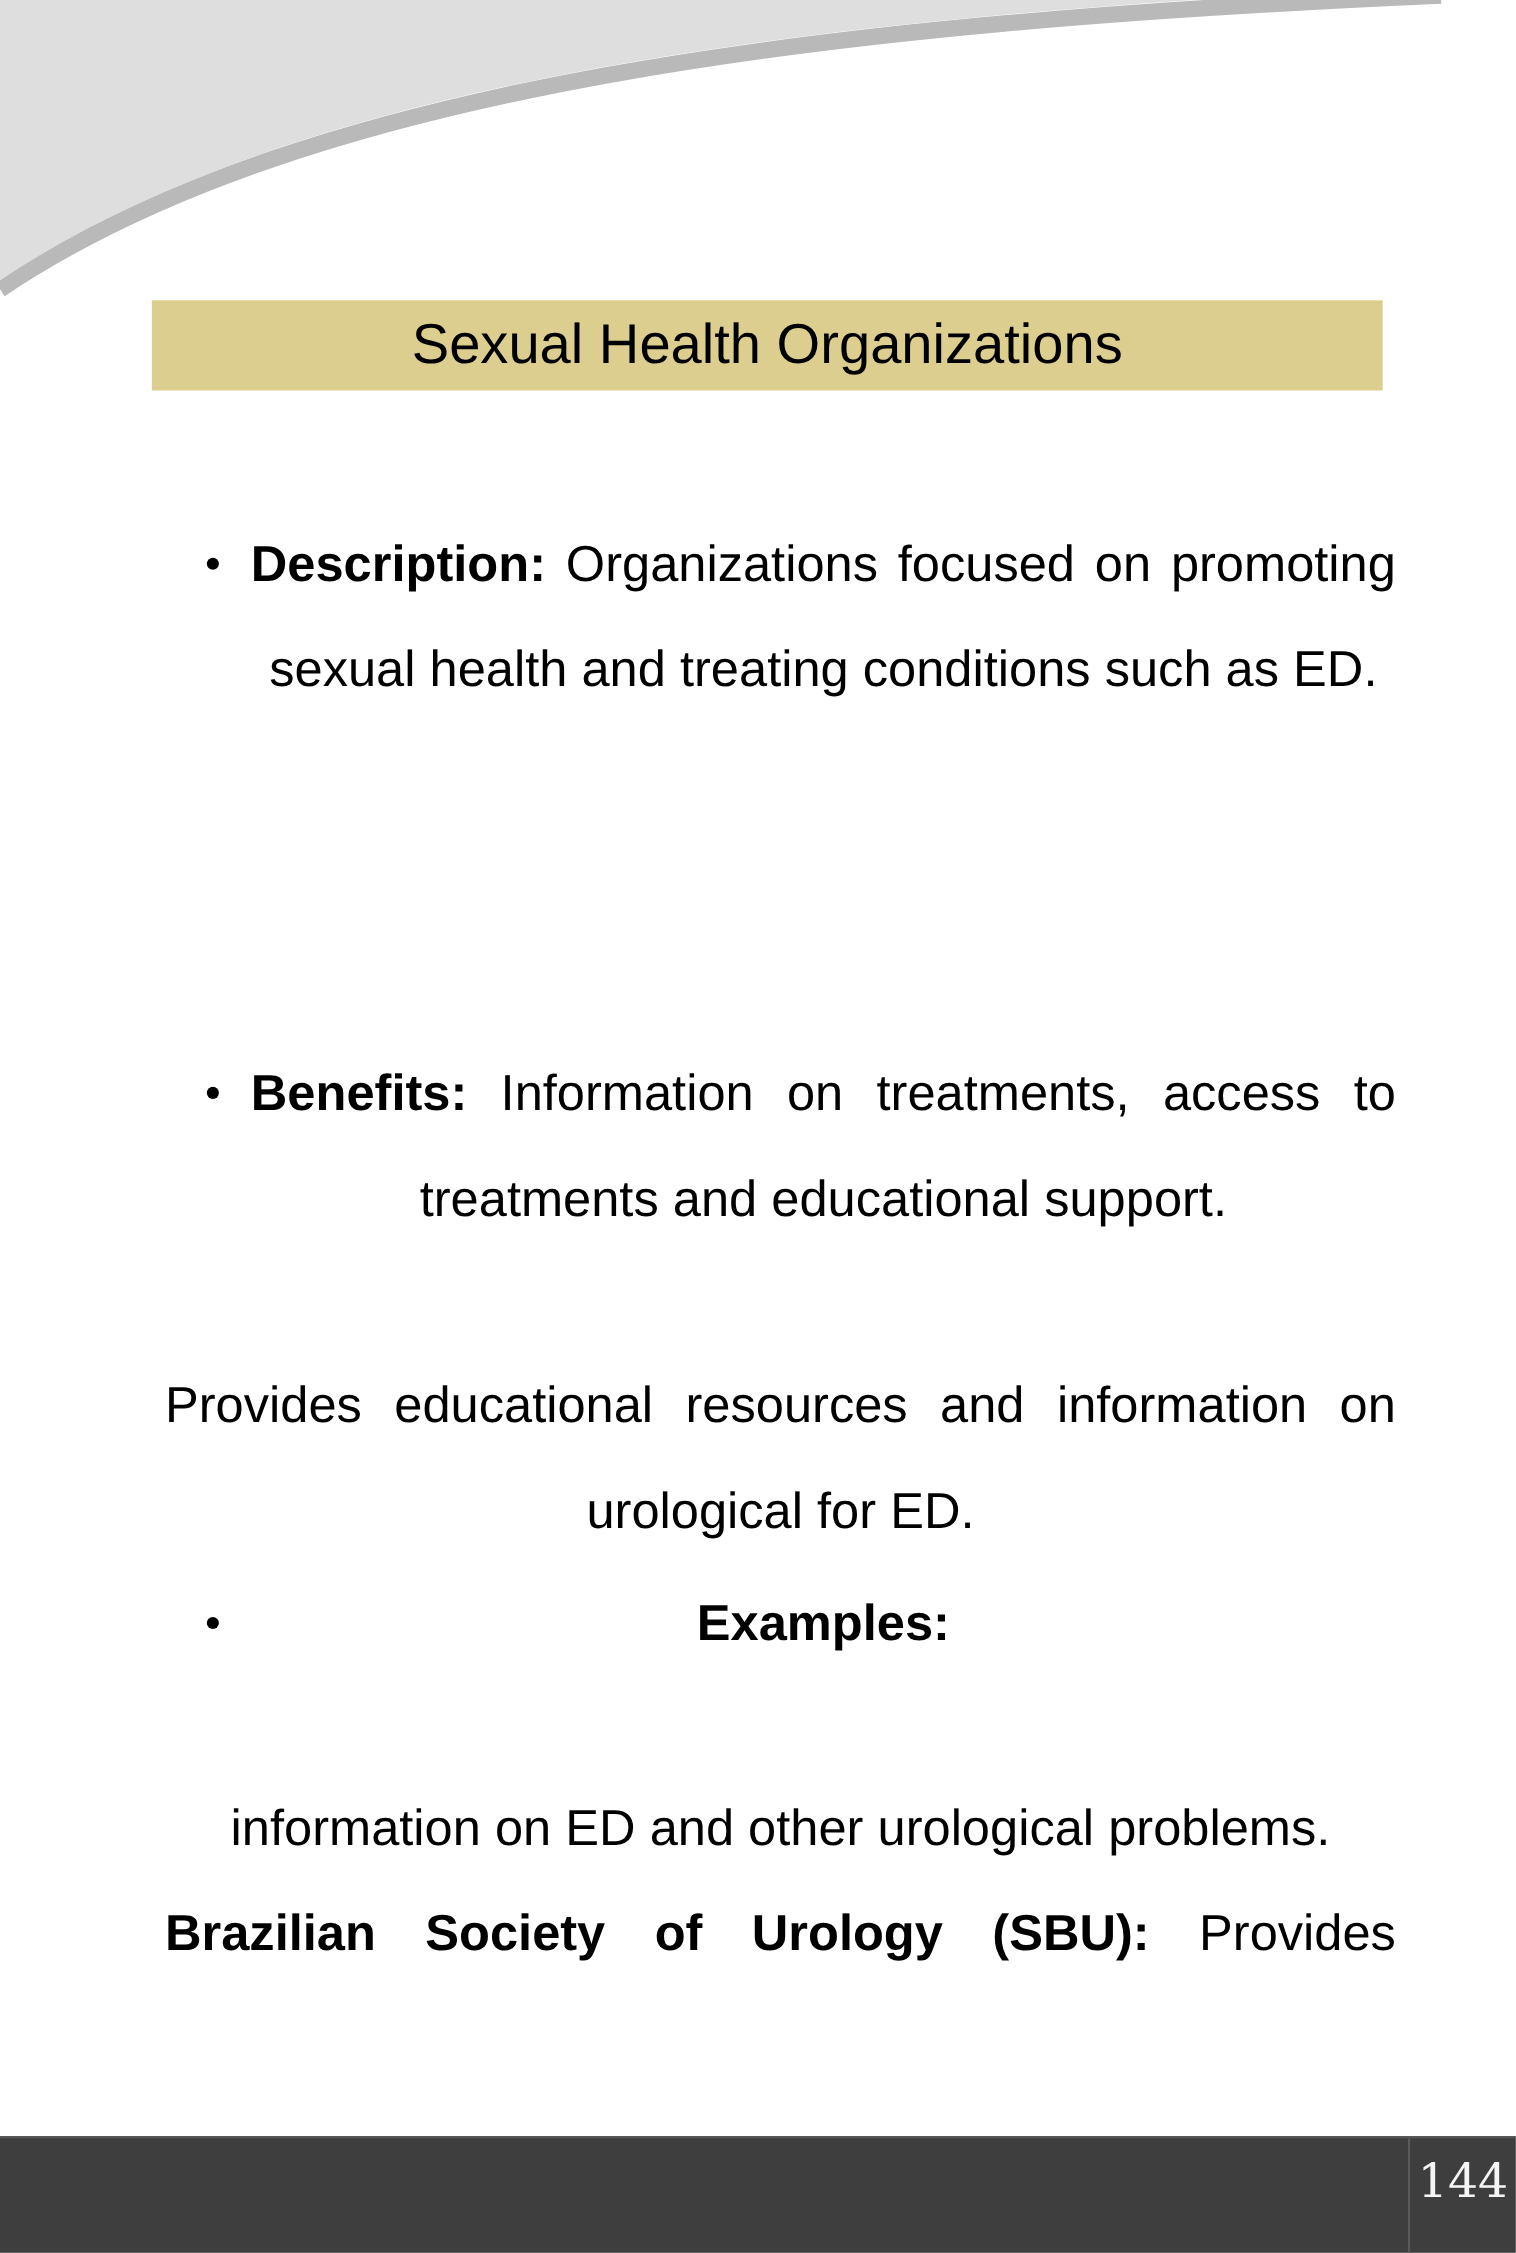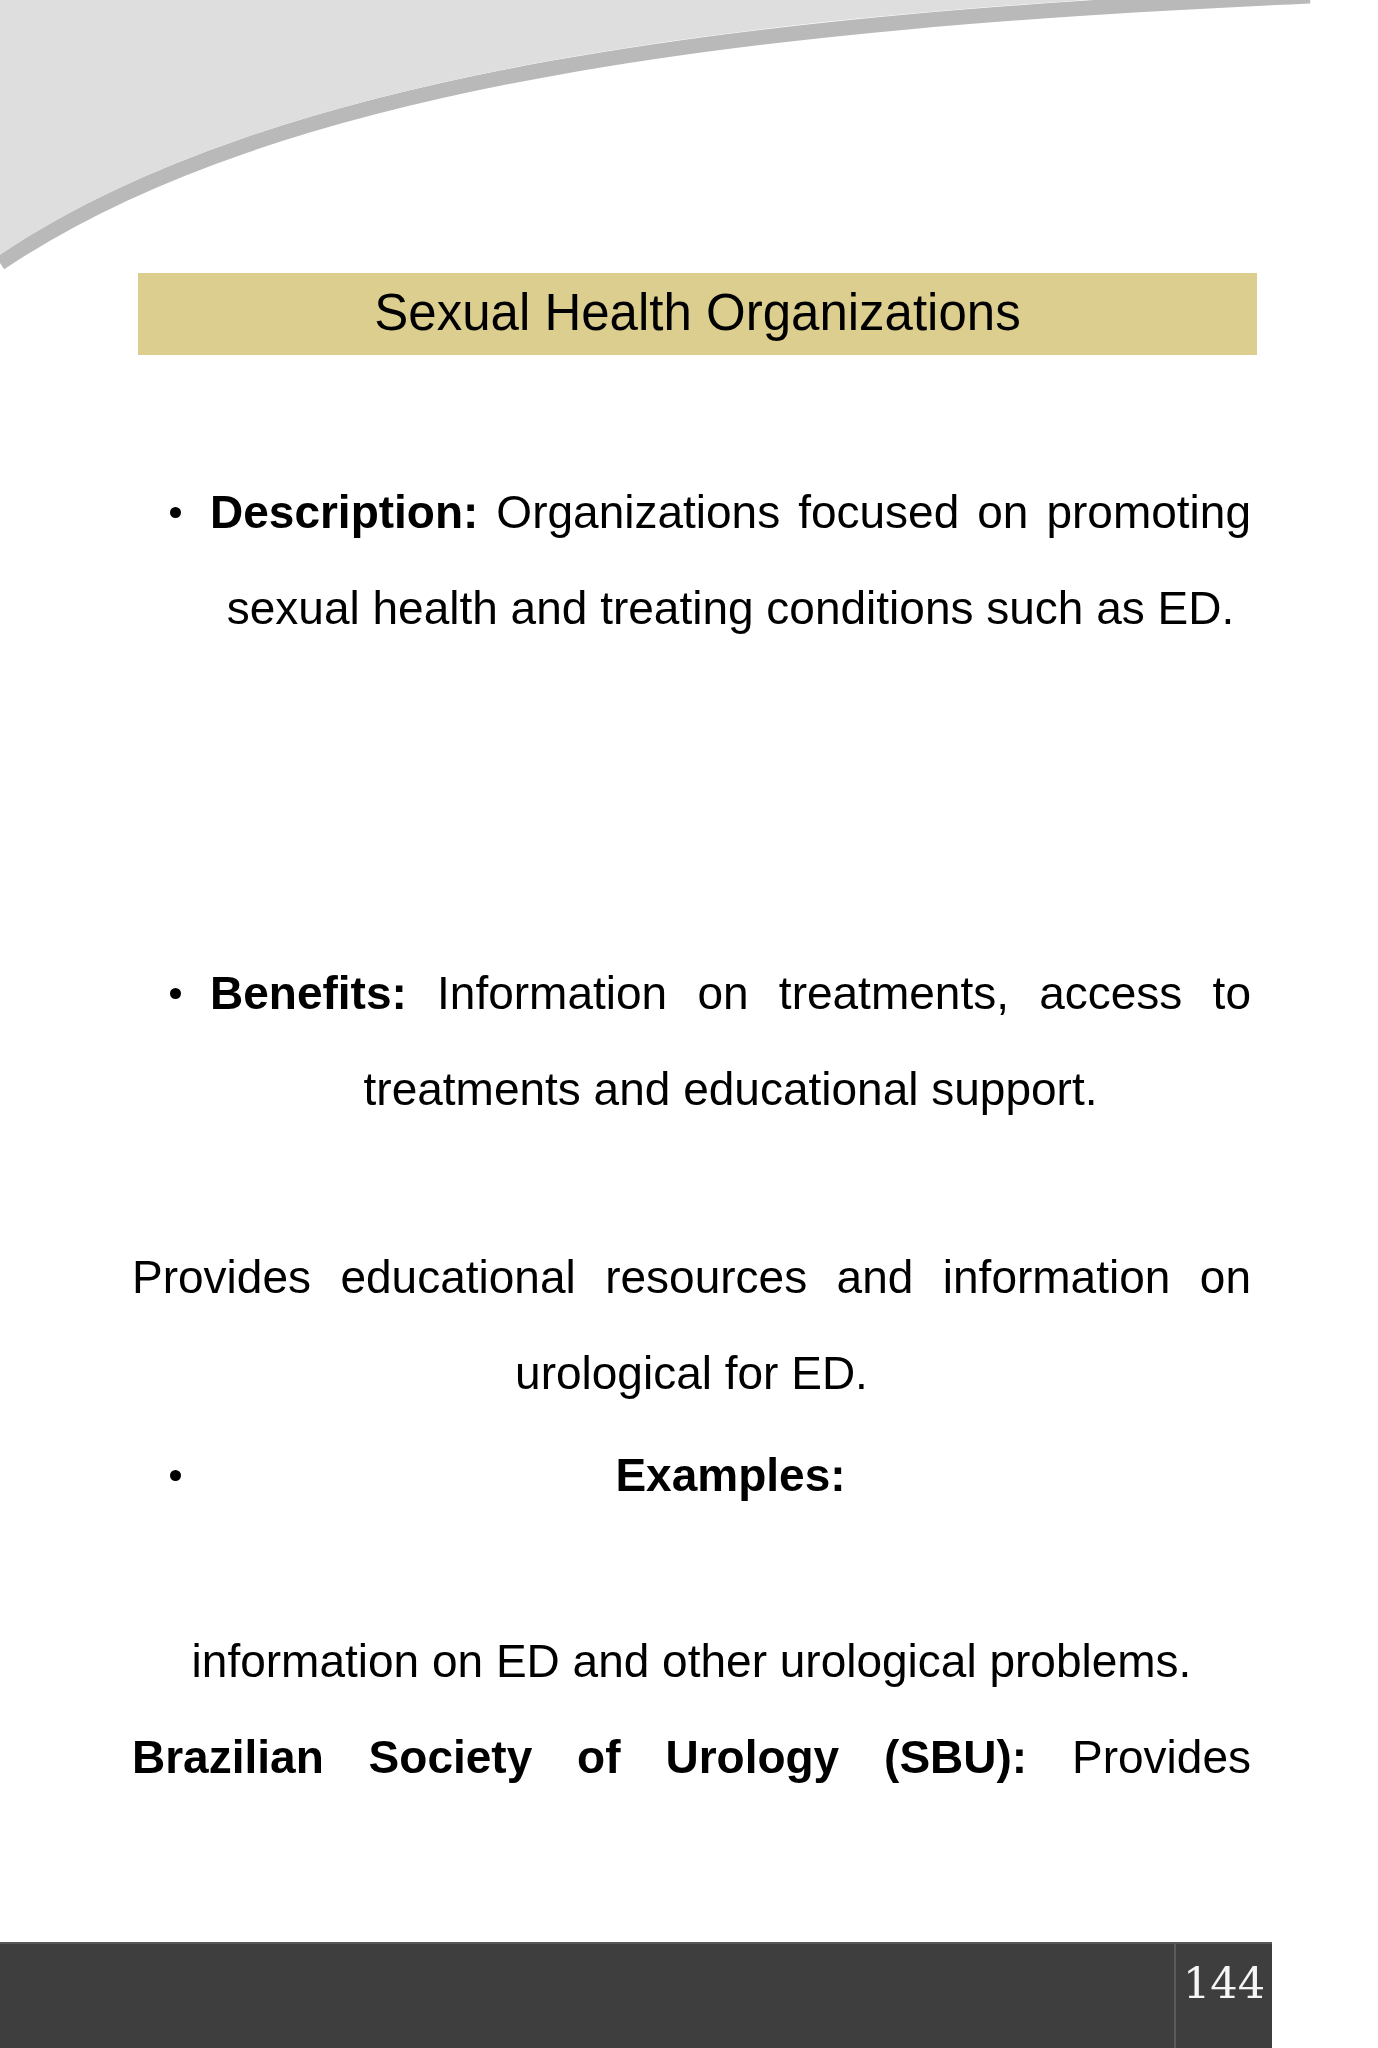--- a/index.html
+++ b/index.html
@@ -24,39 +24,39 @@
     position:absolute;left:138px;top:273px;width:1119px;height:82px;
     background:var(--banner_bg);
     display:flex;align-items:center;justify-content:center;
     z-index:2;
   }
   .banner .title{
     font-size:51px;font-weight:normal;line-height:1;
     padding-bottom:4px;
   }
   .para{
-    position:absolute;left:132px;width:1119px;box-sizing:border-box;
+    position:absolute;left:150px;width:1119px;box-sizing:border-box;
     font-size:46px;line-height:96px;z-index:2;
   }
   .para .line{width:100%;}
   .jl{text-align:justify;text-align-last:justify;}
   .ll{text-align:center;}
   .bullet{padding-left:78px;position:relative;}
   .dot{
     position:absolute;left:38px;top:43px;width:11px;height:11px;
     border-radius:50%;background:var(--text_color);
   }
   b{font-weight:bold;}
   .b1{top:464px;}
   .b2{top:753px;}
   .b3{top:1043px;}
   .p1{top:1229px;}
   .p2{top:1613px;}
   .footer{
-    position:absolute;left:0;top:1942px;width:1272px;height:106px;
+    position:absolute;left:0;top:1942px;width:1378px;height:106px;
     box-sizing:border-box;background:var(--footer_bg);
     border-top:2px solid var(--footer_edge);
     display:flex;flex-direction:row;z-index:3;
   }
   .footer-spacer{flex:1;}
   .footer-divider{width:2px;background:var(--footer_divider);}
   .footer-cell{
     width:96px;display:flex;justify-content:center;align-items:flex-start;
     padding-top:18px;
   }

